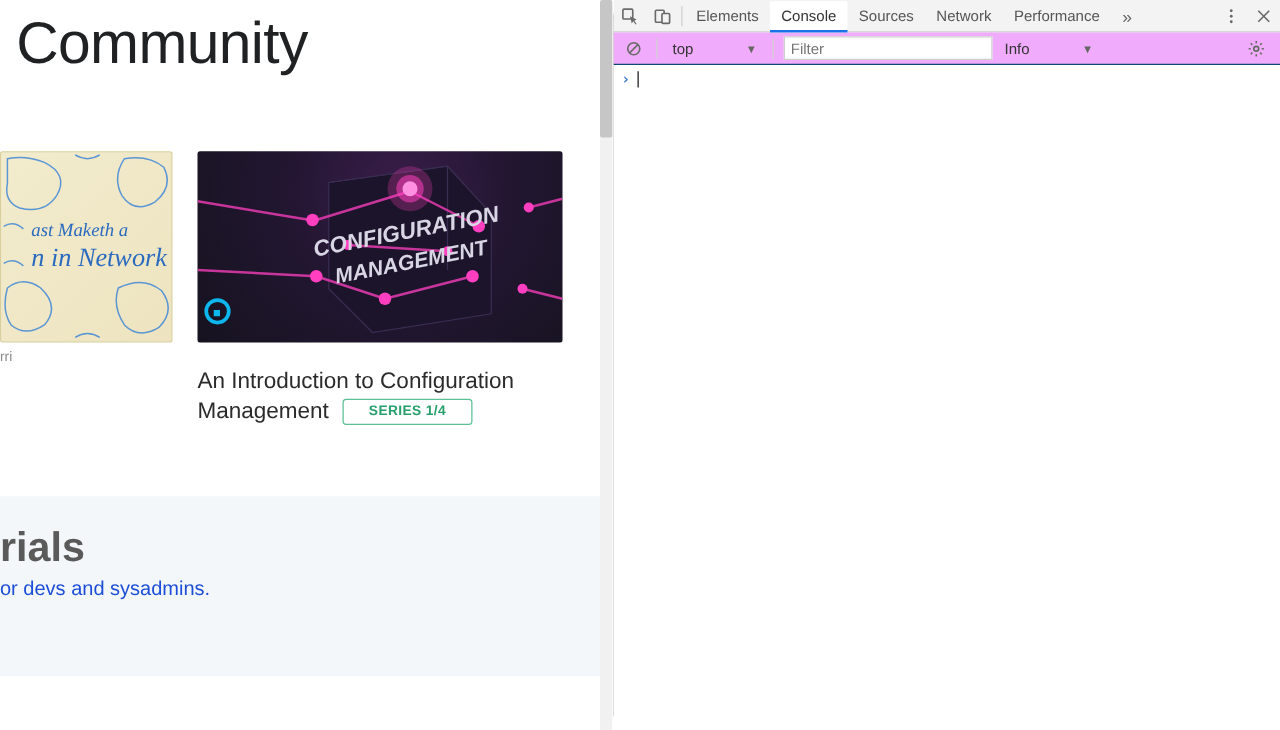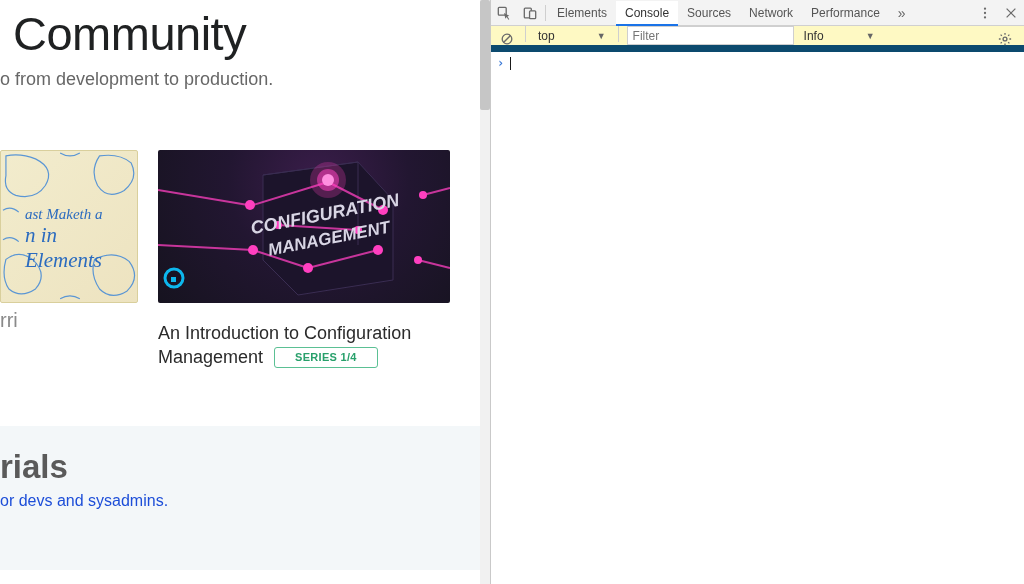--- a/index.html
+++ b/index.html
@@ -20,73 +20,72 @@
   .thumb1 { background: linear-gradient(135deg,#f2eccd 0%,#ede3c0 100%); border: 1px solid #d9cf9c; }
   .thumb1 svg { position: absolute; inset:0; }
   .thumb1-text { position: absolute; left: 24px; top: 55px; font-family: Georgia, serif; font-style: italic; color: #2b6bbf; }
   .thumb1-text .l1 { font-size: 15px; color:#2b6bbf; }
   .thumb1-text .l2 { font-size: 21px; color:#2b6bbf; font-weight: 500; }
   
   .thumb2 { background: radial-gradient(circle at 55% 20%, #3a1d4a 0%, #221631 45%, #16131f 100%); }
   .thumb2 svg { position: absolute; inset:0; }
   .card-title { font-size: 18px; color: #2b2b2b; margin-top: 18px; line-height: 1.35; font-weight: 400; }
   .badge { display: inline-block; font-size: 11px; letter-spacing: .3px; color: #28a06b; border: 1px solid #5bc094; border-radius: 3px; padding: 2px 20px; margin-left: 6px; vertical-align: 2px; font-weight: bold; }
-  .meta { display: flex; align-items: center; gap: 8px; font-size: 20px; color: #8a8a8a; margin-top: 6px; }
+  .meta { display: flex; align-items: center; gap: 8px; font-size: 11px; color: #8a8a8a; margin-top: 6px; }
   .meta .iconwrap { display: inline-flex; align-items: center; gap: 3px; }
   .meta svg { width: 14px; height: 14px; stroke:#8a8a8a; fill:none; stroke-width:1.5; }
   .tuts { background: #f3f7f9; margin-top: 56px; padding: 22px 0 60px 0; width: 100%; }
   .tuts-title { font-size: 33px; color: #5a5a5a; font-weight: 700; margin-left: 0; }
   .tuts-sub { font-size: 16px; color: #1d4ed8; margin-top: 6px; }
   
-  .devtools { flex: 1; height: 100%; background: #fff; border-left: 1px solid #c9c9c9; display: flex; flex-direction: column; font-size: 12px; color: #303030; font-family: "Segoe UI", Arial, sans-serif; }
+  .devtools { flex: 1; height: 100%; background: #fff; border-left: 1px solid #c9c9c9; display: flex; flex-direction: column; font-size: 12px; color: #303030; font-family: "Segoe UI", Arial, sans-serif; border-radius: 16px; }
   .dt-tabs { display: flex; align-items: center; height: 26px; border-bottom: 1px solid #d0d0d0; background: #f3f3f3; }
   .dt-ico { width: 26px; height: 26px; display:flex; align-items:center; justify-content:center; cursor:pointer; }
   .dt-ico svg { width:14px; height:14px; stroke:#6a6a6a; fill:none; stroke-width:1.5; }
   .dt-sep { width:1px; height:16px; background:#cfcfcf; margin:0 2px; }
   .dt-tab { padding: 0 9px; height: 26px; line-height: 26px; color: #555; cursor:pointer; font-size:12px; }
   .dt-tab.active { color:#333; border-bottom: 2px solid #1a73e8; background:#fff; position:relative; top:1px; height:25px; line-height:24px; }
   .dt-tabs-right { margin-left: auto; display:flex; align-items:center; }
-  .dt-toolbar { display:flex; align-items:flex-start; height:26px; border-bottom:7px solid #0c4a6e; background:#fef9c3; gap:6px; padding:0 6px; }
+  .dt-toolbar { display:flex; align-items:center; height:26px; border-bottom:1px solid #0c4a6e; background:#f0abfc; gap:6px; padding:0 6px; }
   .dt-select { display:flex; align-items:center; gap:4px; height:19px; padding:0 4px; color:#333; cursor:pointer; }
   .dt-select .tri { font-size:9px; color:#666; }
   .dt-filter { flex:0 0 140px; height:19px; border:1px solid #cfcfcf; background:#fff; font-size:12px; padding:0 5px; color:#888; outline:none; }
   .dt-gear { margin-left:auto; }
   .dt-console { flex:1; background:#fff; padding:4px 6px; font-family: Menlo, Consolas, monospace; font-size:12px; }
   .dt-line { display:flex; align-items:center; gap:6px; }
   .dt-chevron { color:#3877d6; font-weight:bold; }
   .dt-caret { width:1px; height:13px; background:#1a1a1a; display:inline-block; }
 </style>
 </head>
 <body>
 
 <div class="root">
 
   <div class="page">
     <div class="hero">
       <div class="hero-title">Community</div>
-      <div class="hero-sub">o from development to production.</div>
     </div>
 
     <div class="cards">
 
       <div class="card left">
         <div class="thumb thumb1">
           <svg viewBox="0 0 138 153">
             <g stroke="#4a8dd6" stroke-width="1.2" fill="none" opacity="0.9">
               <path d="M5 5 Q20 2 35 8 Q55 18 45 35 Q35 50 15 45 Q2 40 5 25 Z"></path>
               <path d="M100 5 Q120 2 132 12 Q140 28 125 40 Q108 50 98 35 Q90 20 100 5 Z"></path>
               <path d="M5 110 Q18 100 32 110 Q48 125 35 140 Q20 150 8 140 Q0 128 5 110 Z"></path>
               <path d="M95 110 Q115 100 130 112 Q142 128 128 142 Q112 152 100 140 Q90 125 95 110 Z"></path>
               <path d="M2 60 Q10 55 18 62 M2 90 Q10 85 18 92"></path>
               <path d="M60 2 Q70 8 80 2 M60 150 Q70 144 80 150"></path>
             </g>
           </svg>
           <div class="thumb1-text">
             <div class="l1">ast Maketh a</div>
-            <div class="l2">n in Elements</div>
+            <div class="l2">n in Network</div>
           </div>
         </div>
         <div class="meta">
           <span>rri</span>
         </div>
       </div>
 
       <div class="card">
         <div class="thumb thumb2">
           <svg viewBox="0 0 292 153">

